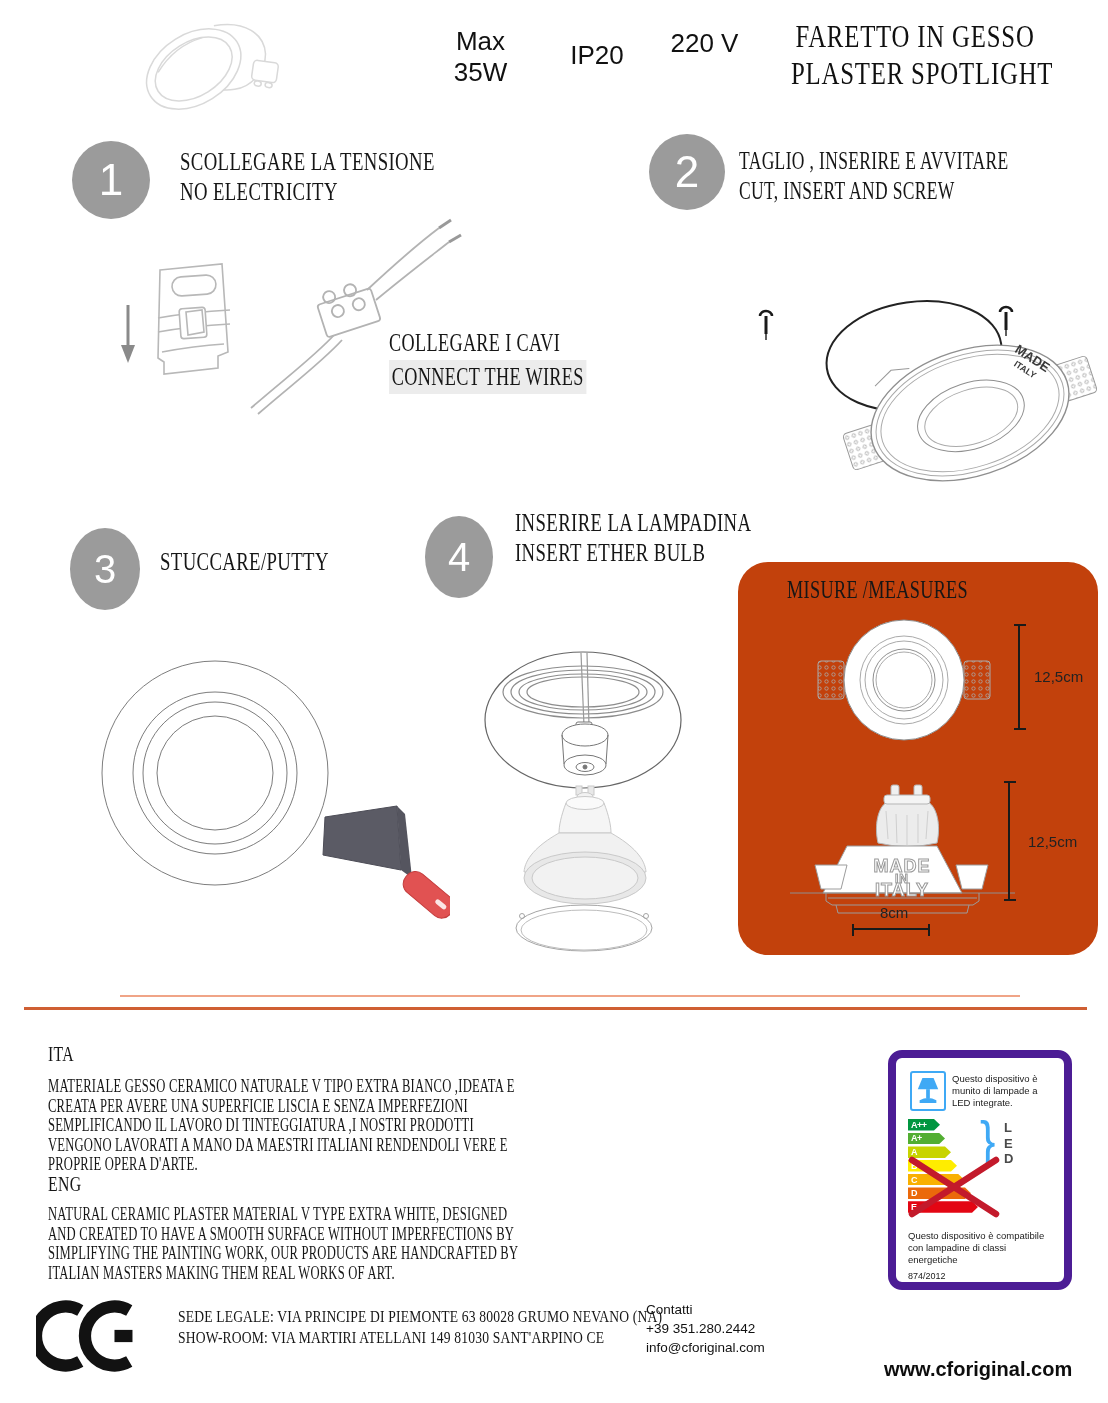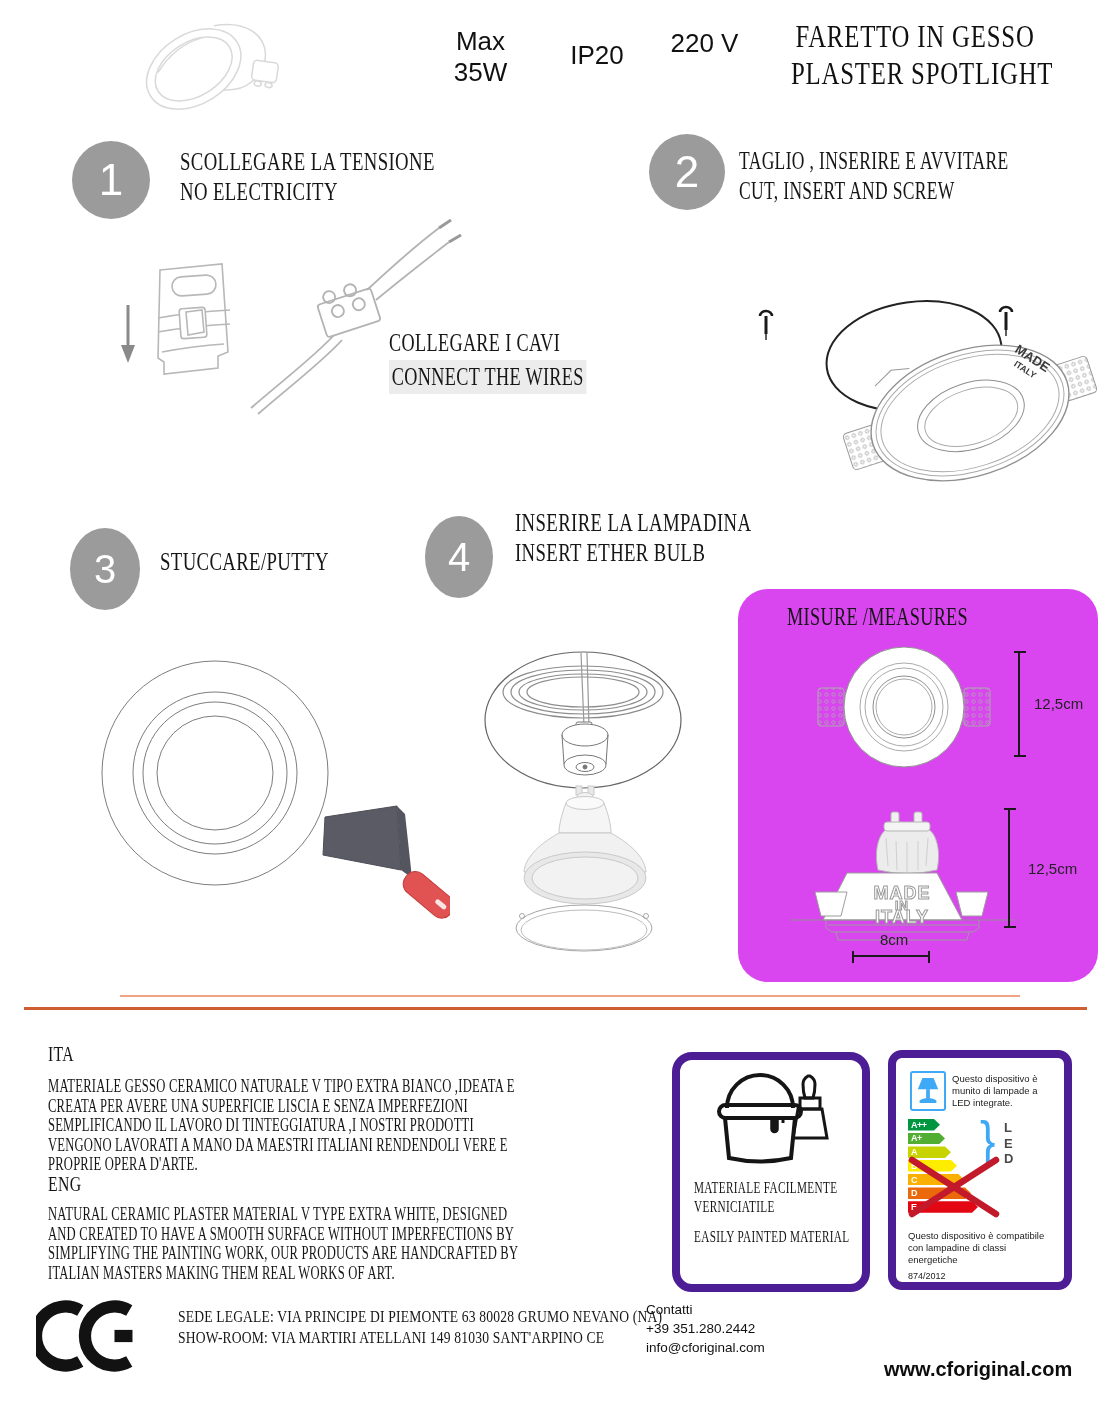--- a/index.html
+++ b/index.html
@@ -220,21 +220,21 @@
       <ellipse cx="115" cy="238" rx="53" ry="21" fill="#f2f2f2"></ellipse>
     </g>
     <g fill="none" stroke="#a5a5a5">
       <ellipse cx="114" cy="288" rx="68" ry="23"></ellipse>
       <ellipse cx="114" cy="290" rx="63" ry="20" stroke="#bdbdbd"></ellipse>
       <circle cx="52" cy="276" r="2.5"></circle>
       <circle cx="176" cy="276" r="2.5"></circle>
     </g>
   </svg>
 
-  <div class="abs" style="left:738px;top:589px;width:360px;height:393px;background:#d946ef;border-radius:30px;">
+  <div class="abs" style="left:738px;top:562px;width:360px;height:393px;background:#c2410c;border-radius:30px;">
 
     <div class="abs nw sq70" style="left:49px;top:13px;font-size:26px;letter-spacing:.5px;">MISURE /MEASURES</div>
 
     <svg class="abs" style="left:36px;top:46px;" width="250" height="145" viewBox="0 0 250 145">
       <defs>
         <pattern id="mesh2" width="7" height="7" patternUnits="userSpaceOnUse">
           <circle cx="3.5" cy="3.5" r="1.7" fill="none" stroke="#aaa" stroke-width=".8"></circle>
         </pattern>
       </defs>
       <rect x="44" y="53" width="26" height="38" rx="3" fill="url(#mesh2)" stroke="#aaa"></rect>
@@ -288,39 +288,20 @@
 CREATA PER AVERE UNA SUPERFICIE LISCIA E SENZA IMPERFEZIONI
 SEMPLIFICANDO IL LAVORO DI TINTEGGIATURA ,I NOSTRI PRODOTTI
 VENGONO LAVORATI A MANO DA MAESTRI ITALIANI RENDENDOLI  VERE E
 PROPRIE OPERA D'ARTE.</div>
   <div class="abs lang sq75 nw" style="left:48px;top:1172px;">ENG</div>
   <div class="abs para pre sq70" style="left:48px;top:1205px;width:900px;">NATURAL CERAMIC PLASTER MATERIAL V TYPE EXTRA WHITE, DESIGNED
 AND CREATED TO HAVE A SMOOTH SURFACE WITHOUT IMPERFECTIONS BY
 SIMPLIFYING THE PAINTING WORK, OUR PRODUCTS ARE HANDCRAFTED BY
 ITALIAN MASTERS MAKING THEM REAL WORKS OF ART.</div>
 
-  <div class="abs panel" style="left:672px;top:1052px;width:182px;height:224px;">
-    <svg class="abs" style="left:25px;top:10px;" width="130" height="100" viewBox="0 0 130 100">
-      <g stroke="#151515" stroke-width="4" fill="none">
-        <path d="M 22 38 A 33 33 0 1 1 88 38"></path>
-        <rect x="14" y="35" width="82" height="13" rx="6.5"></rect>
-        <path d="M 20 48 L 24 88 Q 55 95 86 88 L 90 48"></path>
-        <path d="M 66 48 v 11 a 3.5 3.5 0 0 0 7 0 v -11" fill="#151515" stroke-width="1.5"></path>
-        <path d="M 78 48 v 5" stroke-width="3"></path>
-      </g>
-      <g stroke="#151515" stroke-width="3" fill="none">
-        <path d="M 105 6 q 5 3 5 8 q 0 8 -2 14 l -8 0 q -2 -6 -2 -14 q 0 -5 5 -8 z"></path>
-        <rect x="95" y="28" width="20" height="11"></rect>
-        <path d="M 93 39 L 117 39 L 122 68 L 88 68 Z"></path>
-      </g>
-    </svg>
-    <div class="abs step-label pre sq70" style="left:14px;top:118px;font-size:16px;line-height:19px;width:220px;">MATERIALE FACILMENTE
-VERNICIATILE</div>
-    <div class="abs step-label nw sq70" style="left:14px;top:162px;font-size:16px;">EASILY PAINTED MATERIAL</div>
-  </div>
 
   <div class="abs panel" style="left:888px;top:1050px;width:168px;height:224px;border-radius:14px;">
     <div class="abs" style="left:14px;top:13px;width:32px;height:36px;border:2px solid #3fa9f5;border-radius:3px;
                 background:#fff;display:flex;align-items:center;justify-content:center;">
       <svg width="26" height="30" viewBox="0 0 28 32">
         <g fill="#3fa9f5">
           <path d="M 8 2 h 12 l 5 12 h -22 z"></path>
           <rect x="12" y="14" width="4" height="10"></rect>
           <path d="M 5 26 q 9 -5 18 0 l 0 3 l -18 0 z"></path>
         </g>

